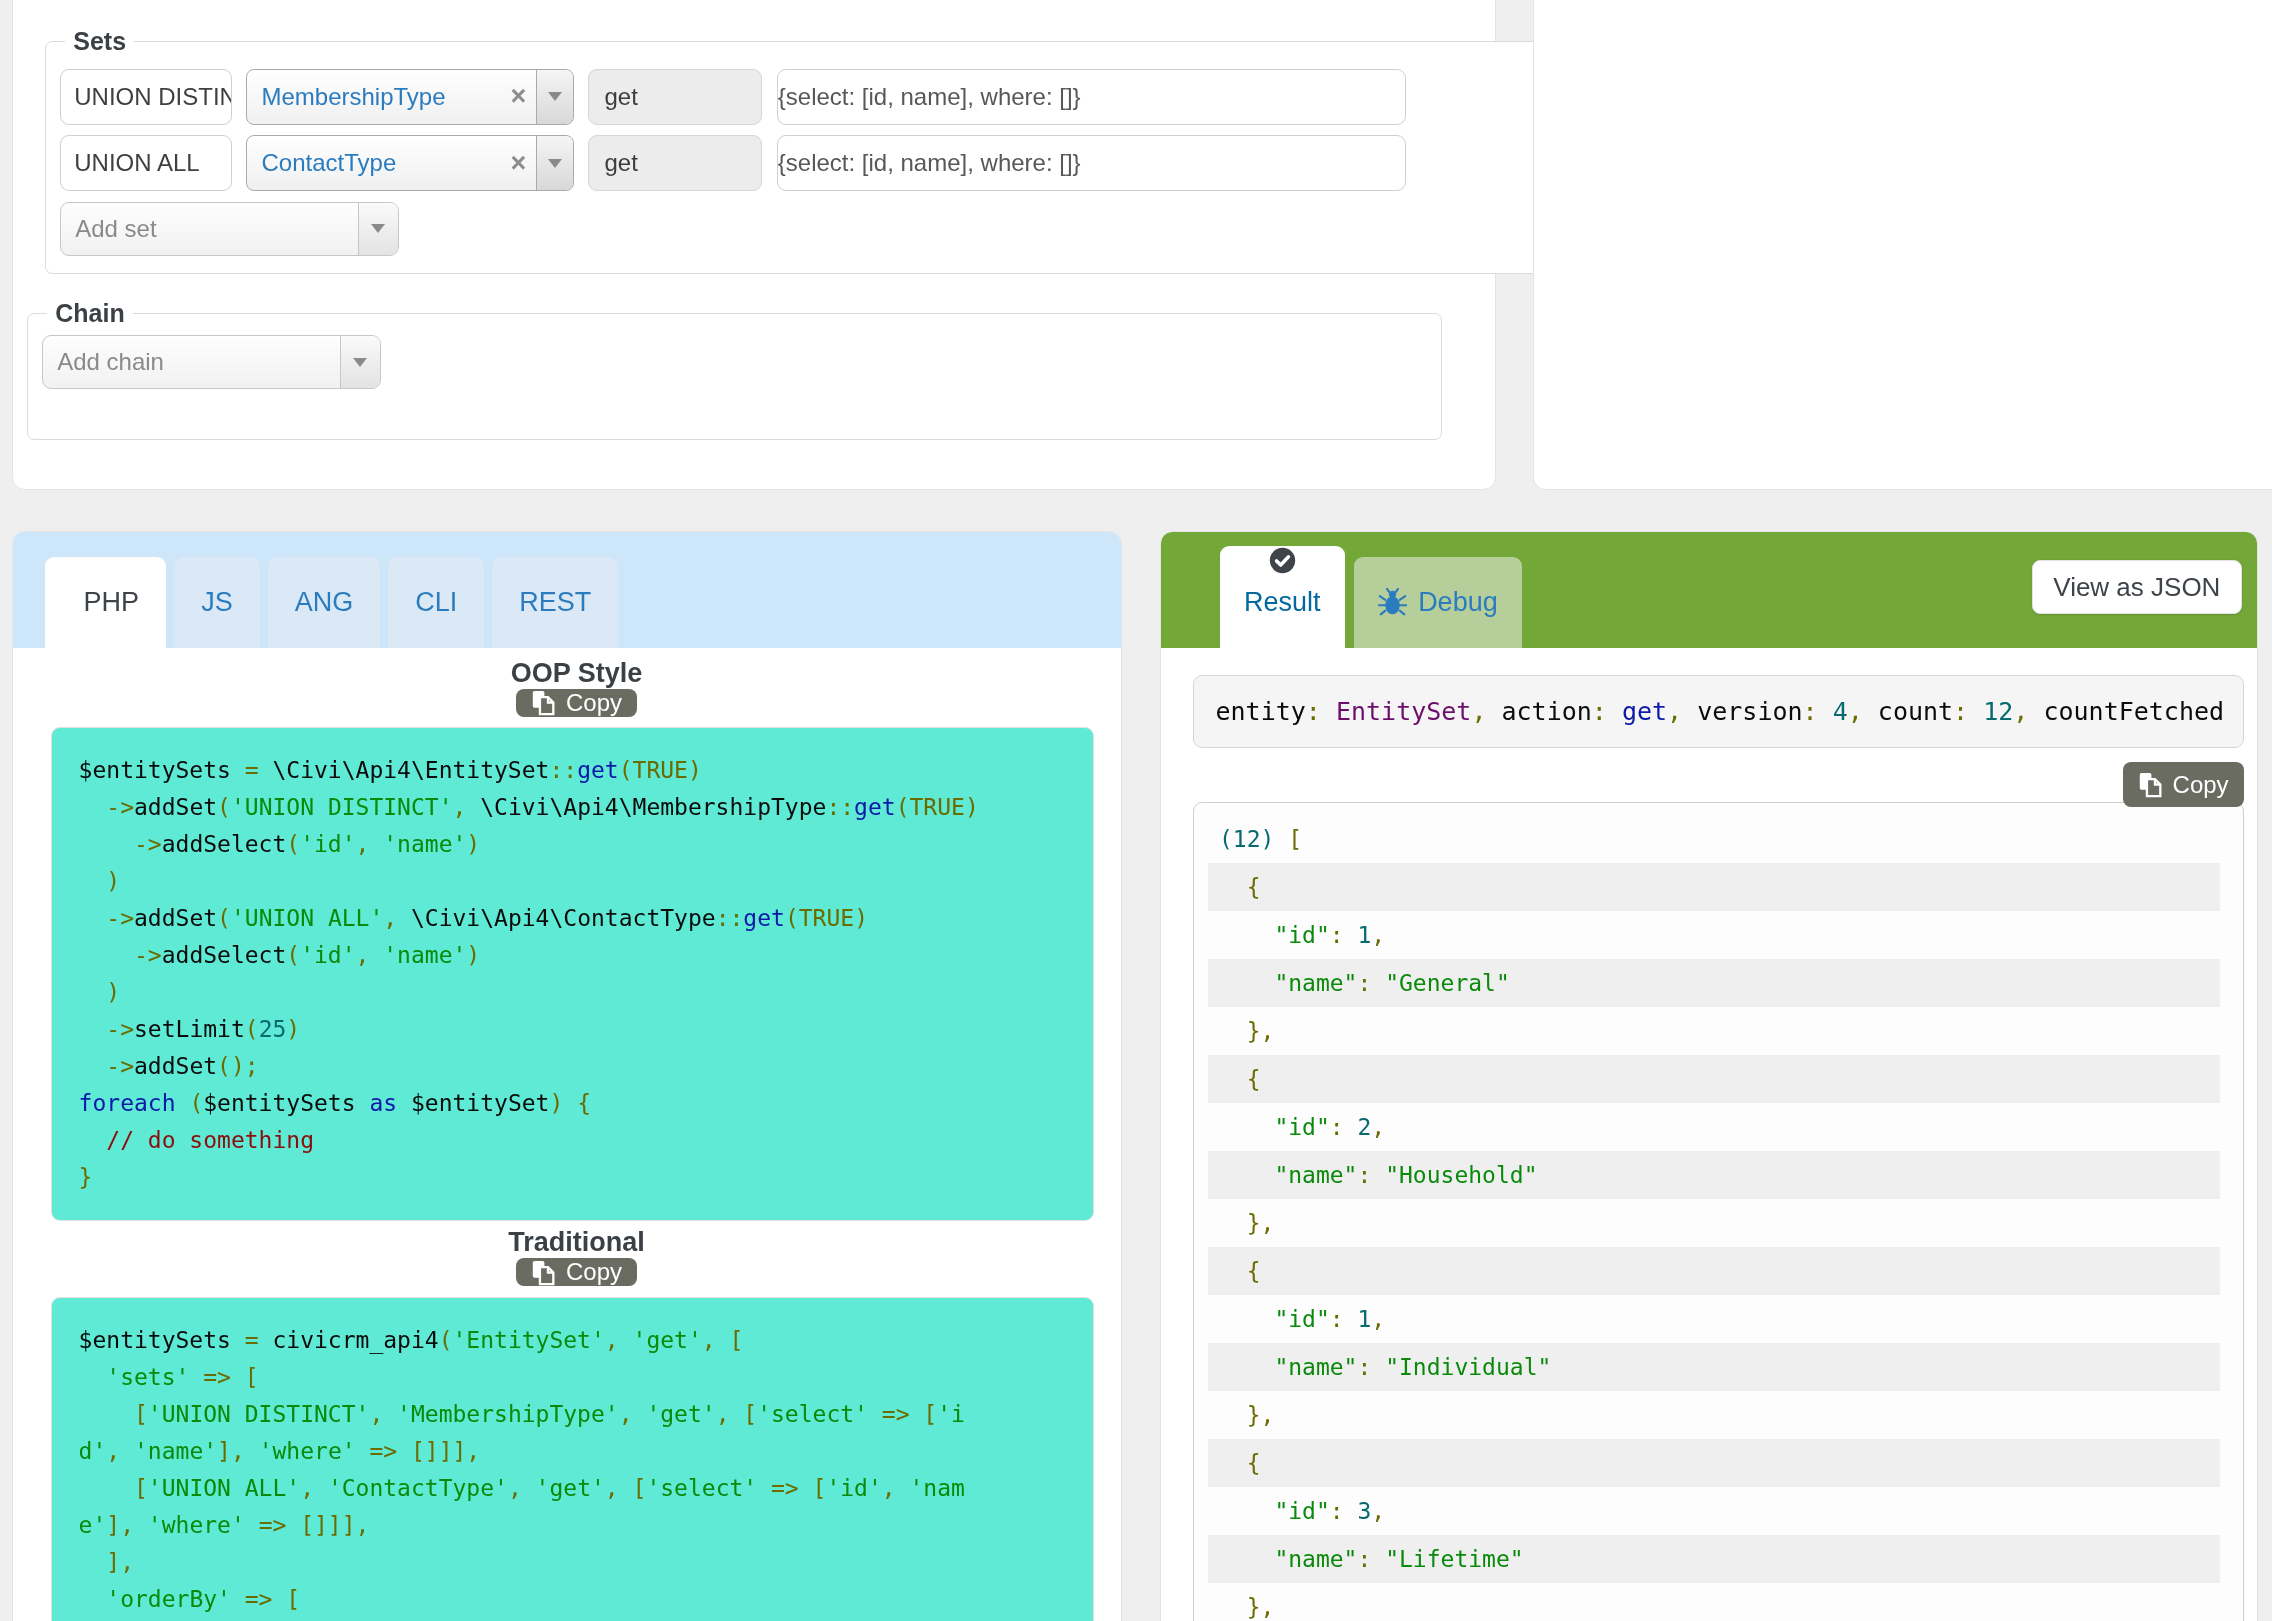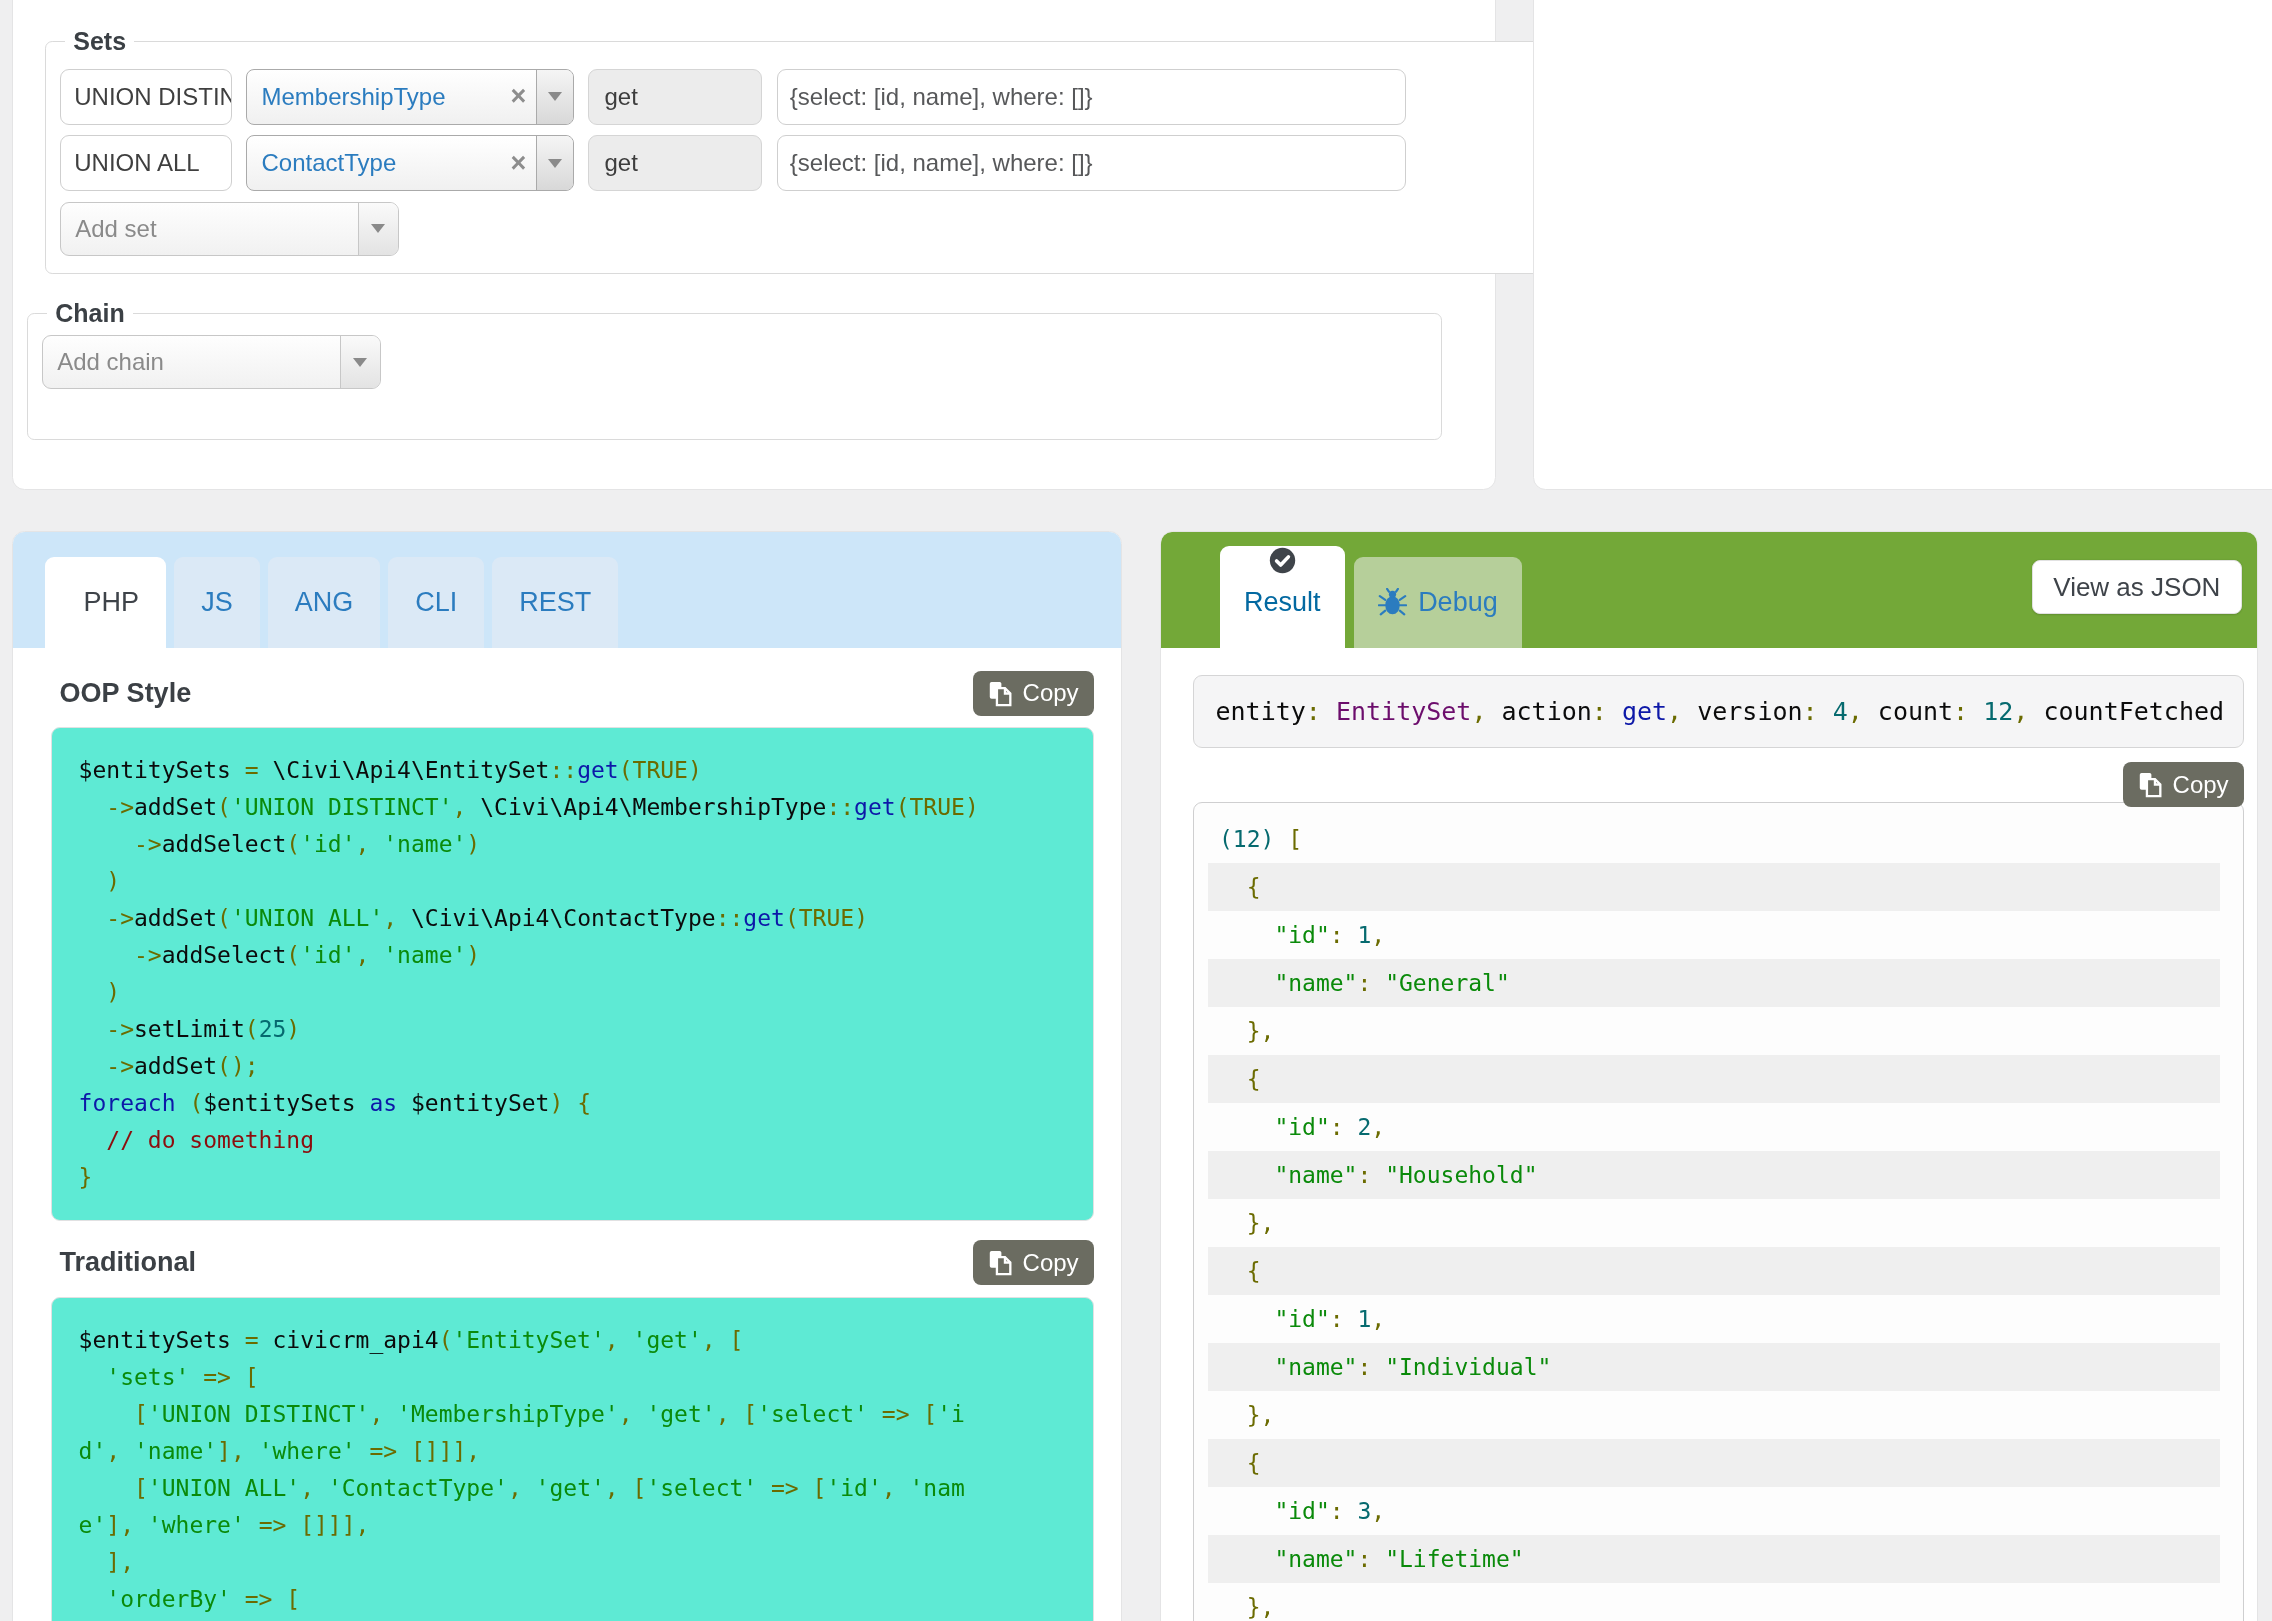--- a/index.html
+++ b/index.html
@@ -26,33 +26,33 @@
   .select2{width:328px;height:56px;border:1.8px solid #aaa;border-radius:8px;background:linear-gradient(#ffffff,#f0f0f0);
     display:flex;align-items:center;box-sizing:border-box;overflow:hidden;}
   .select2 .val{flex:1;font-size:24px;color:#2b7cbf;padding-left:14.3px;white-space:nowrap;}
   .select2 .x{color:#8d8d8d;font-size:27px;font-weight:bold;padding:0 9.9px;line-height:1;}
   .arrow-seg{width:36px;align-self:stretch;border-left:1.8px solid #aaa;background:linear-gradient(#f5f5f5,#d8d8d8);
     display:flex;align-items:center;justify-content:center;border-radius:0 6.3px 6.3px 0;}
   .caret{width:0;height:0;border-left:7.2px solid transparent;border-right:7.2px solid transparent;border-top:9px solid #8a8a8a;}
   .action-input{width:174px;height:56px;background:#ececec;border:1.8px solid #d5d5d5;border-radius:9px;
     font-size:24px;color:#3d3d3d;display:flex;align-items:center;padding:0 15px;box-sizing:border-box;}
   .params-input{width:629px;height:56px;background:#fff;border:1.8px solid #cfcfcf;border-radius:9px;
-    font-size:24px;color:#57585a;display:flex;align-items:center;padding:0 12px;box-sizing:border-box;white-space:nowrap;overflow:hidden;}
+    font-size:24px;color:#57585a;display:flex;align-items:center;padding:0 0;box-sizing:border-box;white-space:nowrap;overflow:hidden;}
   .add-select{width:339px;height:54px;border:1.8px solid #c7c7c7;border-radius:9px;background:linear-gradient(#fefefe,#f1f1f1);
     display:flex;align-items:center;overflow:hidden;box-sizing:border-box;margin:3.6px 0 0 1.8px;}
   .add-select .ph{flex:1;font-size:24px;color:#8a8a8a;padding-left:14.3px;}
   .add-select .arrow-seg{width:39px;border-left:1.8px solid #c7c7c7;background:linear-gradient(#fafafa,#e3e3e3);}
 
   
   .tabs-blue{height:116px;background:#cde6f9;border-radius:10.7px 10.7px 0 0;display:flex;align-items:flex-end;padding-left:32px;}
   .tab{height:91px;display:flex;align-items:center;padding:0 27px;border-radius:9px 9px 0 0;
     font-size:27px;color:#2b7cbf;background:#dbe9f6;margin-right:8px;cursor:default;}
   .tab.active{background:#fff;color:#3e4349;padding-left:39px;}
   .code-body{padding:3.6px 27px 0 38px;}
-  .section-head{display:flex;justify-content:space-between;align-items:center;margin:18px 0 10.7px 9px;height:47px;}
+  .section-head{display:flex;justify-content:flex-end;align-items:center;margin:18px 0 10.7px 9px;height:47px;flex-direction:column;}
   .section-title{font-size:27px;font-weight:bold;color:#3b4045;}
   .copy-btn{background:#6b6c61;color:#fff;border:none;border-radius:8px;font-size:24px;height:45px;
     display:flex;align-items:center;gap:9.9px;padding:0 15px;font-family:"Liberation Sans",sans-serif;}
   .code-box{background:#5eead4;border:1.8px solid #e1e1e2;border-radius:9px;padding:24px 27px;
     font-family:"DejaVu Sans Mono",monospace;font-size:23px;line-height:37px;overflow:hidden;}
   .code-box div{white-space:pre;}
 
   .tk-pln{color:#0b0b0b;}
   .tk-pun{color:#6b6b00;}
   .tk-str{color:#0a8a0a;}

